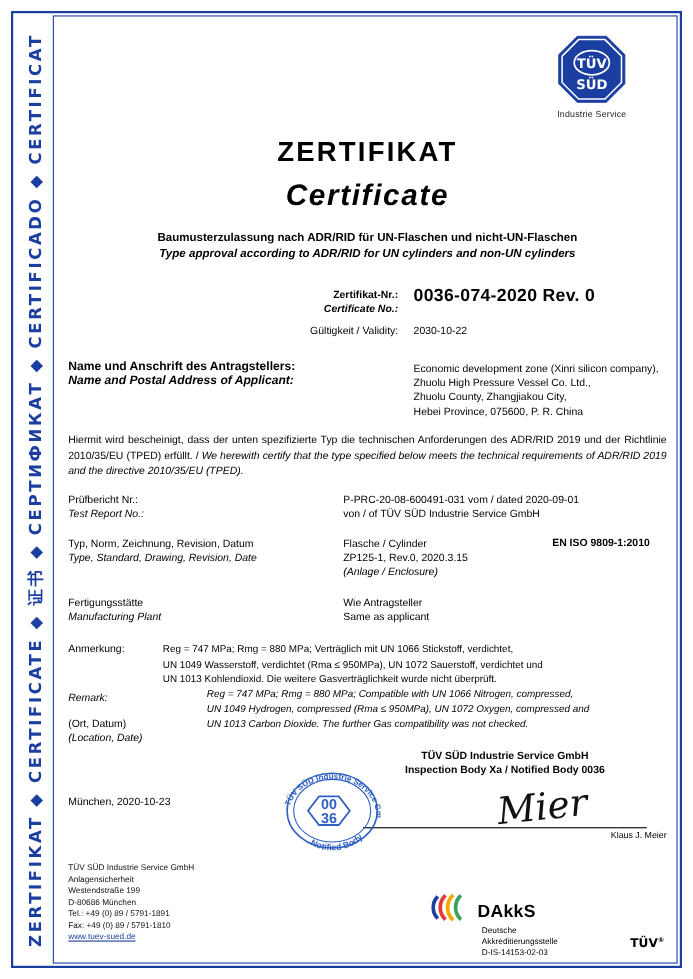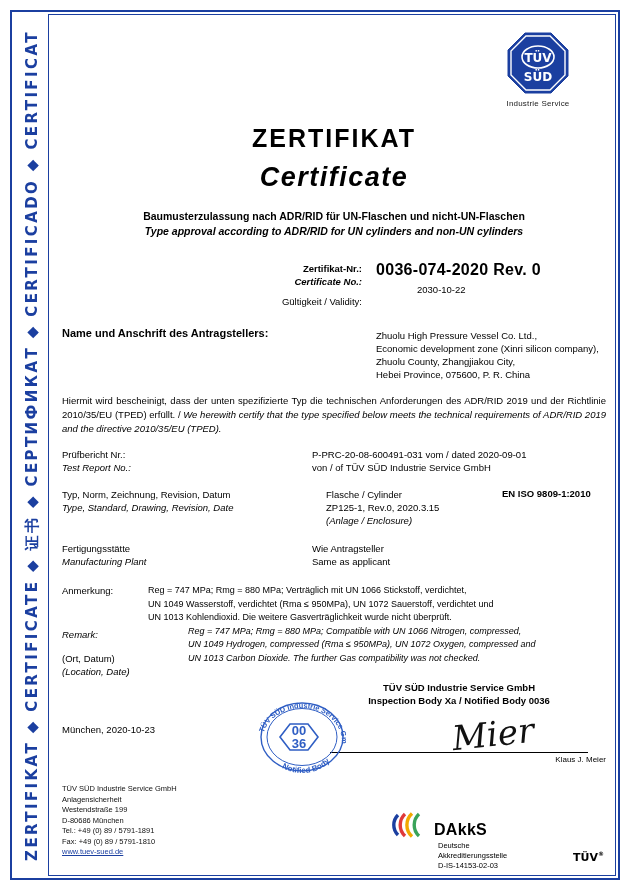--- a/index.html
+++ b/index.html
@@ -148,23 +148,22 @@
     position: absolute;
     left: 140px;
     top: 272px;
     width: 160px;
     text-align: right;
     font-size: 9.5px;
   }
   .validity-value {
     position: absolute;
     left: 314px;
-    top: 260px;
-    font-size: 9.5px;
-    margin-left: 41px;
+    top: 272px;
+    font-size: 9.5px;
   }
 
   
   .applicant-label {
     position: absolute;
     left: 0;
     top: 303px;
     width: 300px;
     font-size: 11px;
     font-weight: bold;
@@ -377,24 +376,25 @@
       <div>Zertifikat-Nr.:</div>
       <div class="it">Certificate No.:</div>
     </div>
     <div class="certno-value">0036-074-2020   Rev. 0</div>
 
     <div class="validity-label">Gültigkeit / Validity:</div>
     <div class="validity-value">2030-10-22</div>
 
     <div class="applicant-label">
       <div>Name und Anschrift des Antragstellers:</div>
+      <div class="it">Name and Postal Address of Applicant:</div>
     </div>
     <div class="applicant-value">
+      <div>Economic development zone (Xinri silicon company),</div>
       <div>Zhuolu High Pressure Vessel Co. Ltd.,</div>
-      <div>Economic development zone (Xinri silicon company),</div>
       <div>Zhuolu County, Zhangjiakou City,</div>
       <div>Hebei Province, 075600, P. R. China</div>
     </div>
 
     <div class="para">
       <span>Hiermit wird bescheinigt, dass der unten spezifizierte Typ die technischen Anforderungen des ADR/RID 2019 und der Richtlinie 2010/35/EU (TPED) erfüllt. / </span><span class="it">We herewith certify that the type specified below meets the technical requirements of ADR/RID 2019 and the directive 2010/35/EU (TPED).</span>
     </div>
 
     <div class="row-label" style="left:0; top:424px;">
       <div>Prüfbericht Nr.:</div>
@@ -402,21 +402,21 @@
     </div>
     <div class="row-value" style="left:250px; top:424px;">
       <div>P-PRC-20-08-600491-031 vom / dated 2020-09-01</div>
       <div>von / of TÜV SÜD Industrie Service GmbH</div>
     </div>
 
     <div class="row-label" style="left:0; top:464px;">
       <div>Typ, Norm, Zeichnung, Revision, Datum</div>
       <div class="it">Type, Standard, Drawing, Revision, Date</div>
     </div>
-    <div class="row-value" style="left:250px; top:464px;margin-left:14px;">
+    <div class="row-value" style="left:250px; top:464px;">
       <div>Flasche / Cylinder</div>
       <div>ZP125-1, Rev.0, 2020.3.15</div>
       <div class="it">(Anlage / Enclosure)</div>
     </div>
     <div class="iso-badge">EN ISO 9809-1:2010</div>
 
     <div class="row-label" style="left:0; top:518px;">
       <div>Fertigungsstätte</div>
       <div class="it">Manufacturing Plant</div>
     </div>

